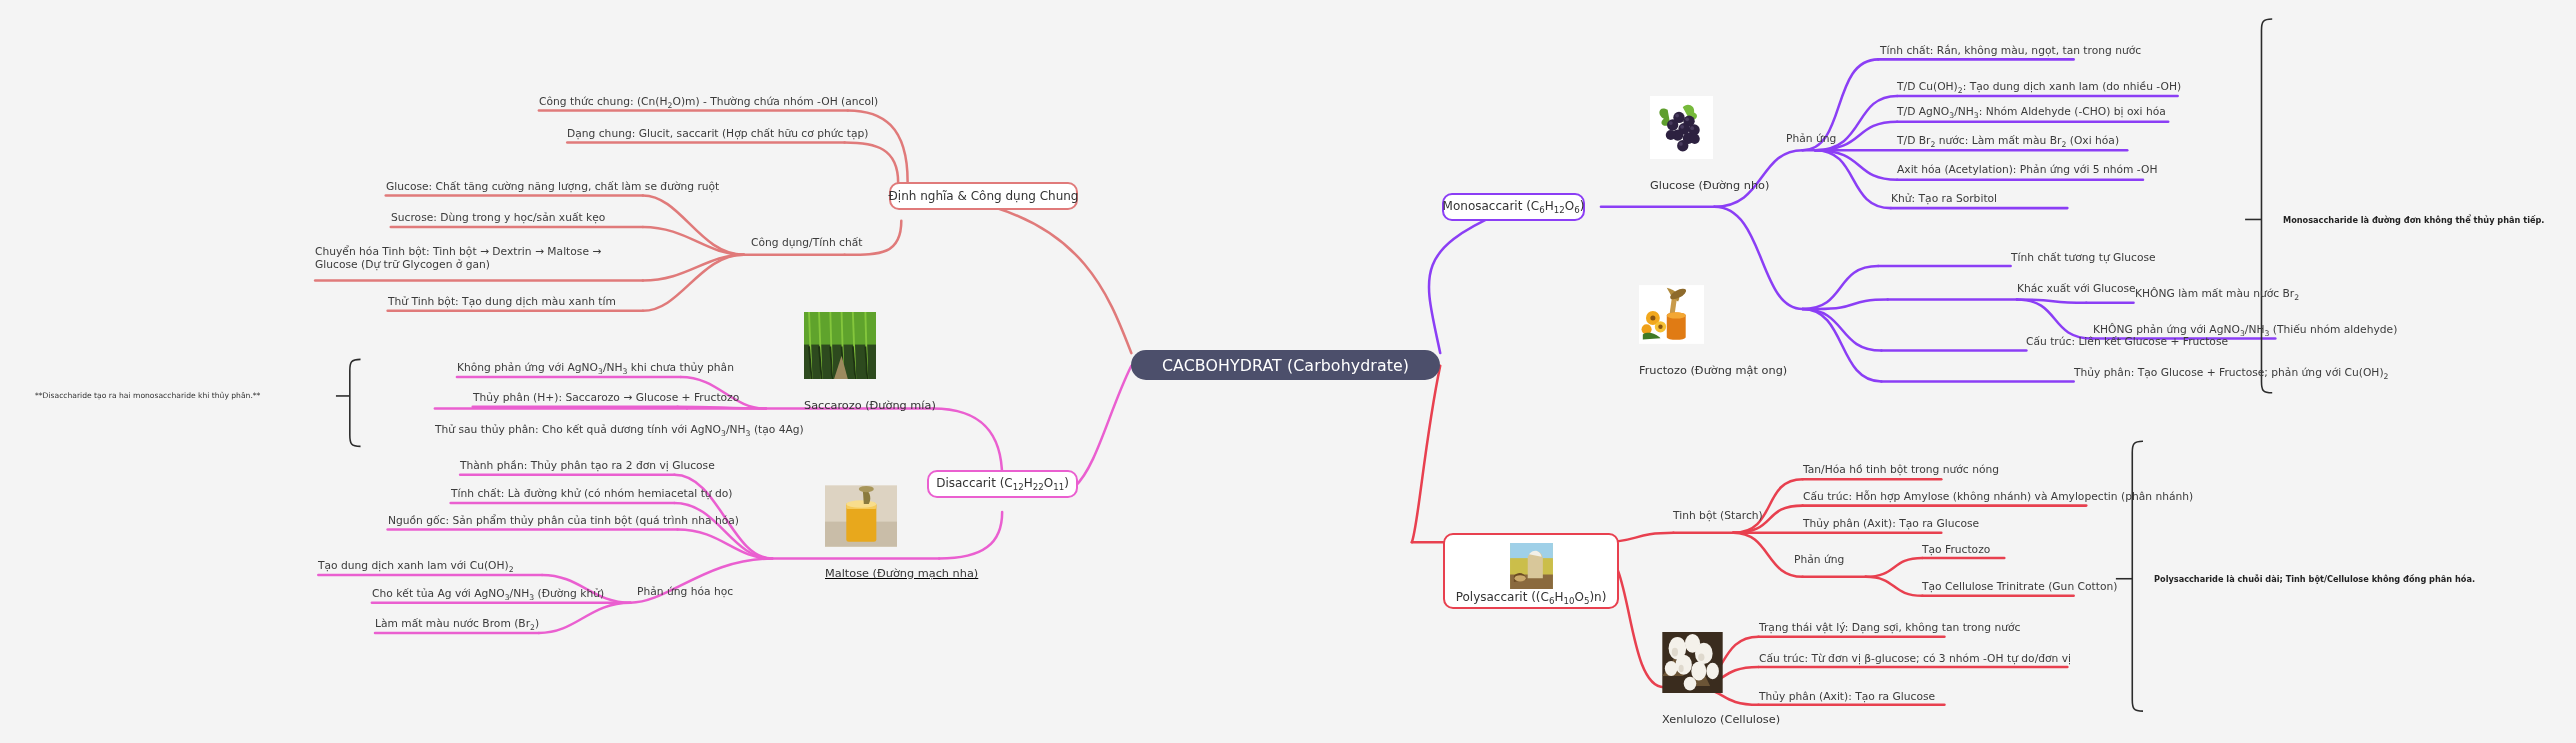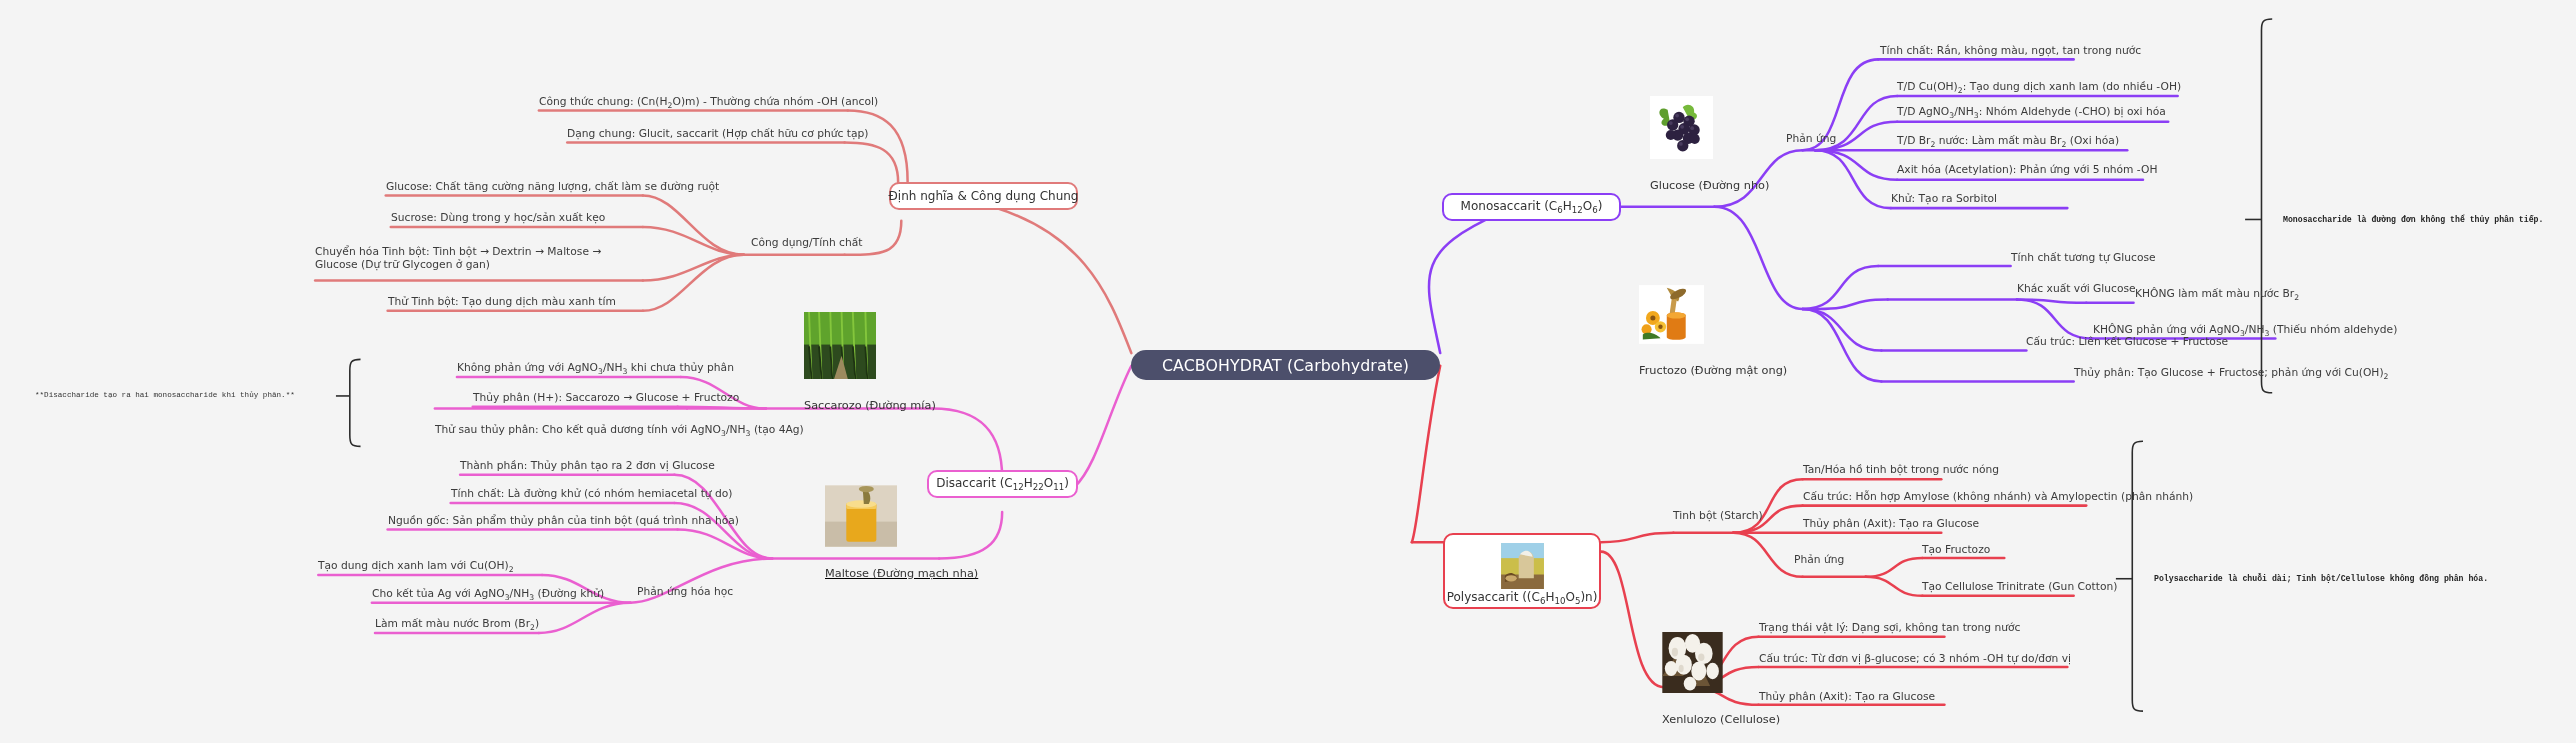--- a/index.html
+++ b/index.html
@@ -14,21 +14,21 @@
         justify-content:center;font-size:12px;color:#333;white-space:nowrap;box-sizing:border-box;}
   .node.b1{border:2.5px solid #e07a7a;}
   .node.b2{border:2.5px solid #8b3ef5;}
   .node.b3{border:2.5px solid #ea5fd0;}
   .node.b4{border:2.5px solid #e8404f;}
   .root{position:absolute;background:#4c4f6b;color:#fff;border-radius:15px;display:flex;
         align-items:center;justify-content:center;font-size:15.8px;letter-spacing:0.1px;}
   .imgwrap{position:absolute;text-align:center;}
   .imgwrap .cap{font-size:11.3px;color:#333;margin-top:20px;white-space:nowrap;}
   .pic{display:block;border:0;}
-  .note{position:absolute;font-size:8.2px;color:#222;font-weight:bold;white-space:nowrap;font-family:Liberation Mono, monospace;}
+  .note{position:absolute;font-size:8.2px;color:#222;font-weight:bold;white-space:nowrap;}
   .note.thin{font-weight:normal;color:#333;font-size:7.6px;}
 </style>
 </head>
 <body>
 
 <div id="stage">
 
   <svg id="wires" viewBox="0 0 4087 1180">
     <g fill="none" stroke-width="4" stroke-linecap="round">
 
@@ -218,21 +218,21 @@
   <div class="lbl" style="left:460px;top:459px;">Thành phần: Thủy phân tạo ra 2 đơn vị Glucose</div>
   <div class="lbl" style="left:451px;top:487px;">Tính chất: Là đường khử (có nhóm hemiacetal tự do)</div>
   <div class="lbl" style="left:388px;top:514px;">Nguồn gốc: Sản phẩm thủy phân của tinh bột (quá trình nha hóa)</div>
 
   <div class="mid" style="left:637px;top:585px;">Phản ứng hóa học</div>
 
   <div class="lbl" style="left:318px;top:559px;">Tạo dung dịch xanh lam với Cu(OH)<sub style="font-size:.72em">2</sub></div>
   <div class="lbl" style="left:372px;top:587px;text-align:center;">Cho kết tủa Ag với AgNO<sub style="font-size:.72em">3</sub>/NH<sub style="font-size:.72em">3</sub> (Đường khử)</div>
   <div class="lbl" style="left:375px;top:617px;">Làm mất màu nước Brom (Br<sub style="font-size:.72em">2</sub>)</div>
 
-  <div class="node b2" style="left:1442px;top:193px;width:179px;height:28px;">
+  <div class="node b2" style="left:1442px;top:193px;width:143px;height:28px;">
     <span>Monosaccarit (C<sub style="font-size:.72em">6</sub>H<sub style="font-size:.72em">12</sub>O<sub style="font-size:.72em">6</sub>)</span>
   </div>
 
   <div class="note" style="left:2283px;top:215px;">Monosaccharide là đường đơn không thể thủy phân tiếp.</div>
 
   <div class="imgwrap" style="left:1650px;top:96px;">
     <svg class="pic" width="63" height="63" viewBox="0 0 100 100">
       <rect width="100" height="100" fill="#fff"></rect>
       <path d="M28,22 C14,14 10,30 22,36 C12,44 24,52 32,44 Z" fill="#5f9e2e"></path>
       <path d="M52,18 C58,10 72,14 70,26 C80,30 72,42 62,36 Z" fill="#76b93b"></path>
@@ -290,21 +290,21 @@
 
   <div class="lbl" style="left:2011px;top:251px;">Tính chất tương tự Glucose</div>
   <div class="lbl" style="left:2026px;top:335px;">Cấu trúc: Liên kết Glucose + Fructose</div>
   <div class="lbl" style="left:2074px;top:366px;">Thủy phân: Tạo Glucose + Fructose; phản ứng với Cu(OH)<sub style="font-size:.72em">2</sub></div>
 
   <div class="mid" style="left:2017px;top:282px;">Khác xuất với Glucose</div>
 
   <div class="lbl" style="left:2135px;top:287px;">KHÔNG làm mất màu nước Br<sub style="font-size:.72em">2</sub></div>
   <div class="lbl" style="left:2093px;top:323px;">KHÔNG phản ứng với AgNO<sub style="font-size:.72em">3</sub>/NH<sub style="font-size:.72em">3</sub> (Thiếu nhóm aldehyde)</div>
 
-  <div class="node b4" style="left:1443px;top:533px;width:158px;height:76px;flex-direction:column;padding-top:8px;">
+  <div class="node b4" style="left:1443px;top:533px;width:176px;height:76px;flex-direction:column;padding-top:8px;">
     <svg class="pic" width="43" height="46" viewBox="0 0 68 73">
       <rect width="68" height="73" fill="#cfd98b"></rect>
       <rect y="0" width="68" height="28" fill="#9fd0e8"></rect>
       <rect y="24" width="68" height="30" fill="#cbbe4a"></rect>
       <rect y="50" width="68" height="23" fill="#8a6a3e"></rect>
       <path d="M28,22 C36,8 50,12 52,24 L52,56 L28,56 Z" fill="#d8c79a"></path>
       <path d="M30,18 C38,8 48,12 50,22 Z" fill="#f2f0e8"></path>
       <path d="M6,52 C14,44 24,48 26,58 L6,62 Z" fill="#6b4b23"></path>
       <ellipse cx="16" cy="56" rx="9" ry="5" fill="#caa96c"></ellipse>
     </svg>

